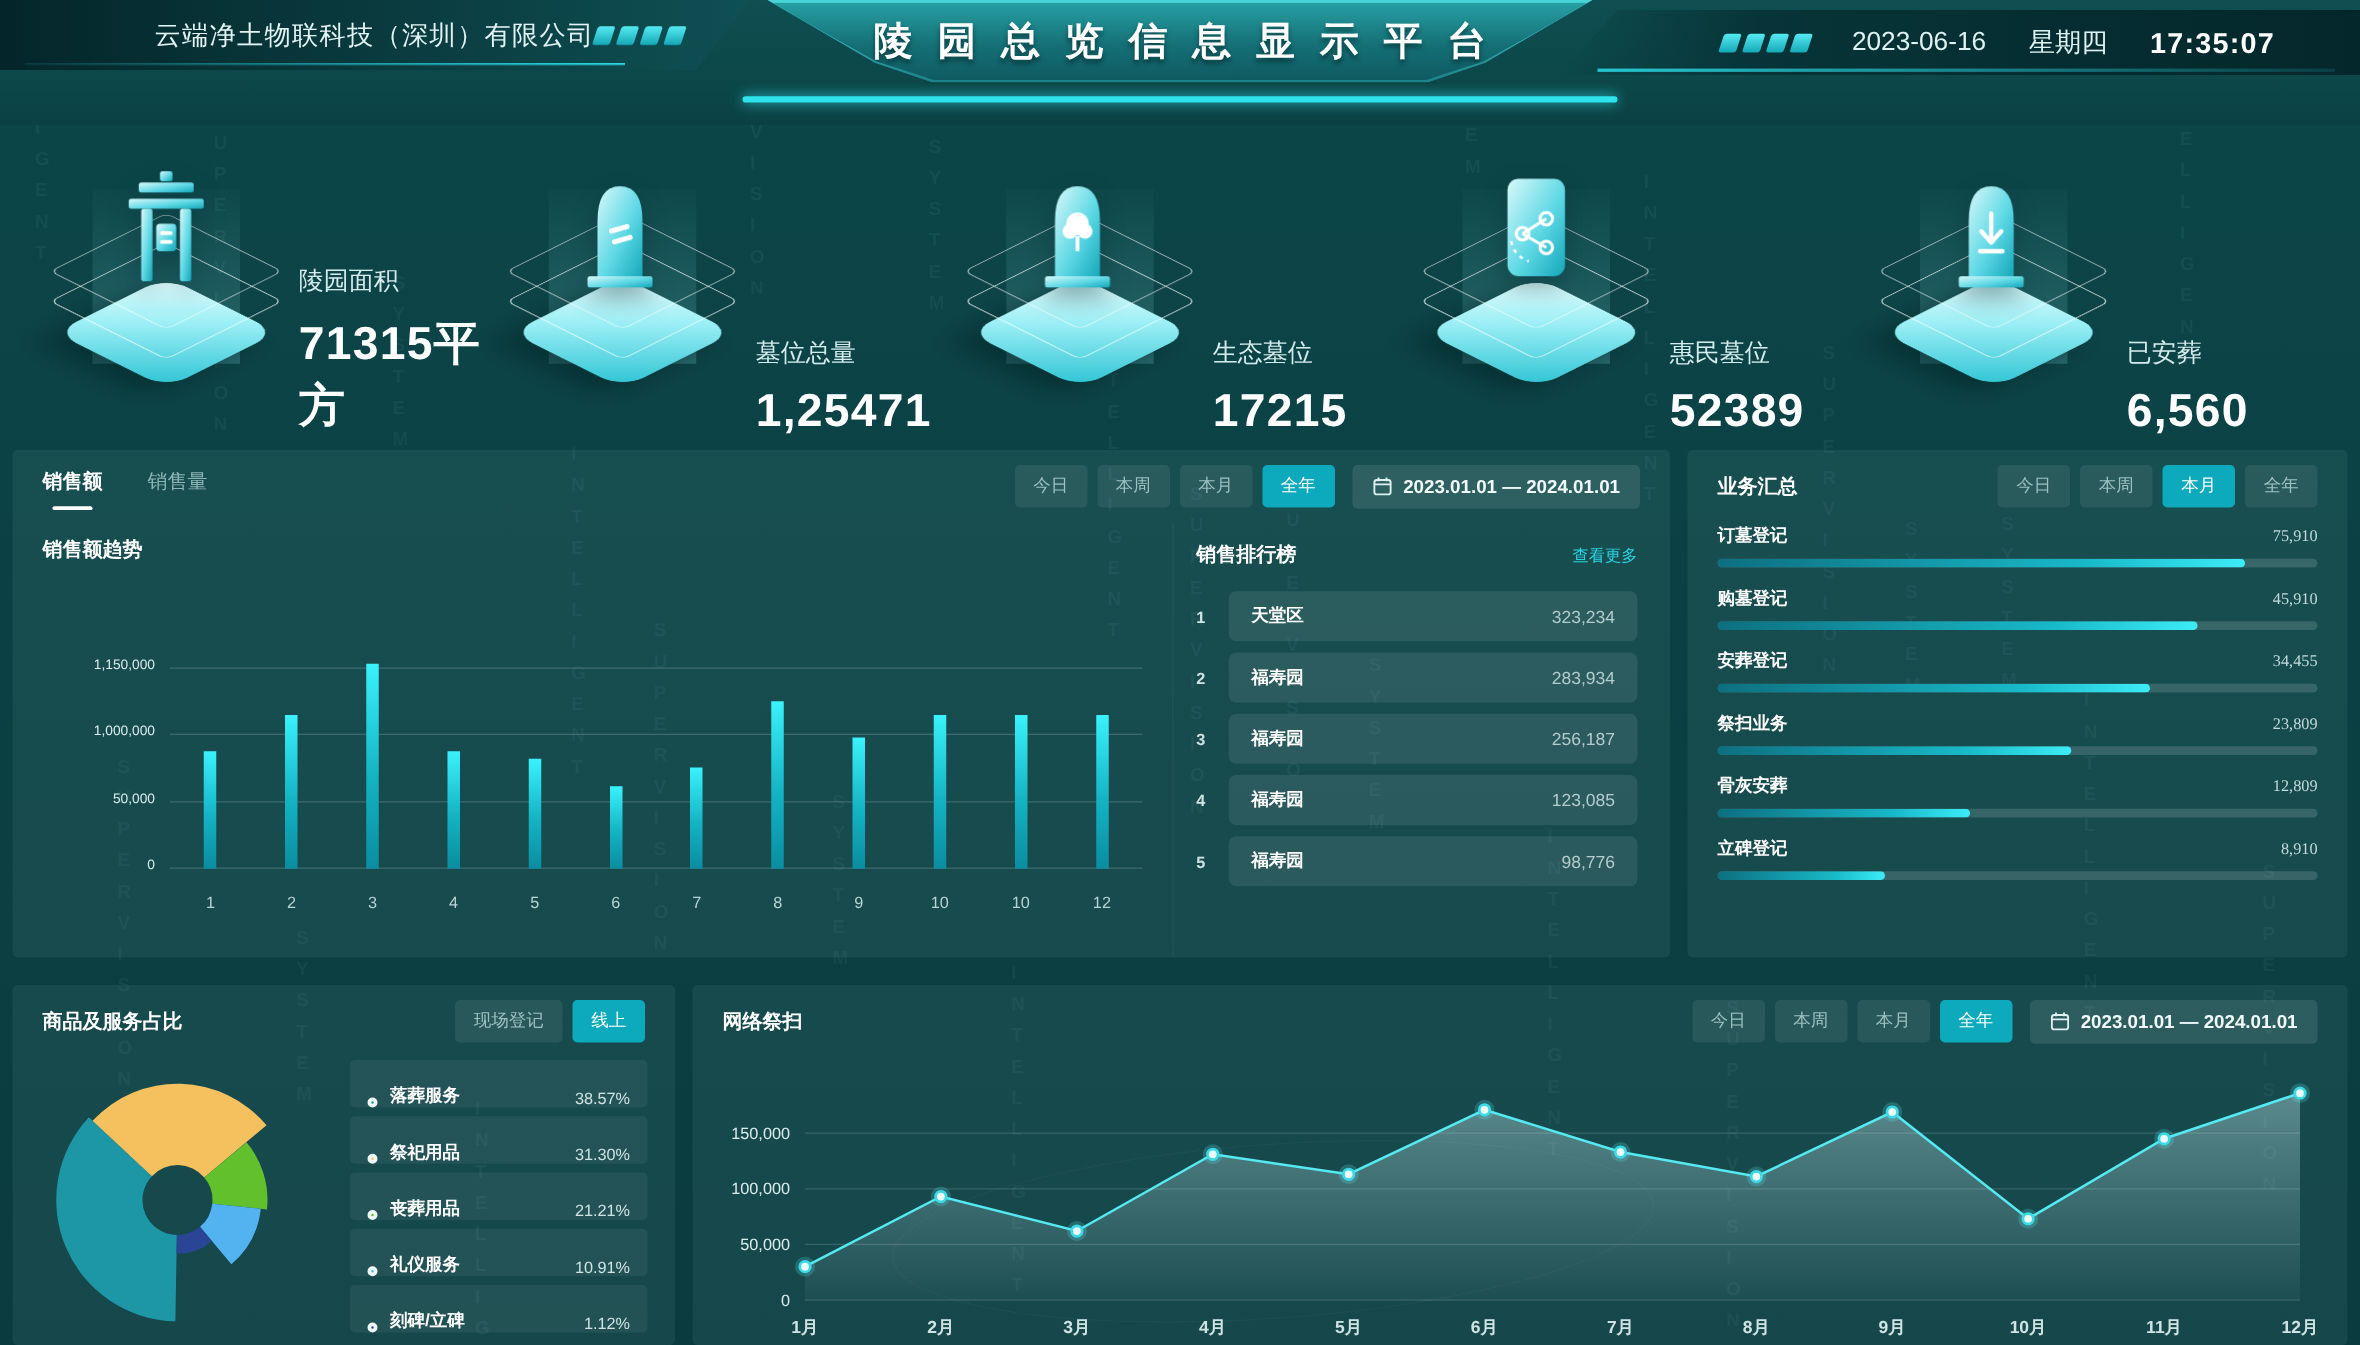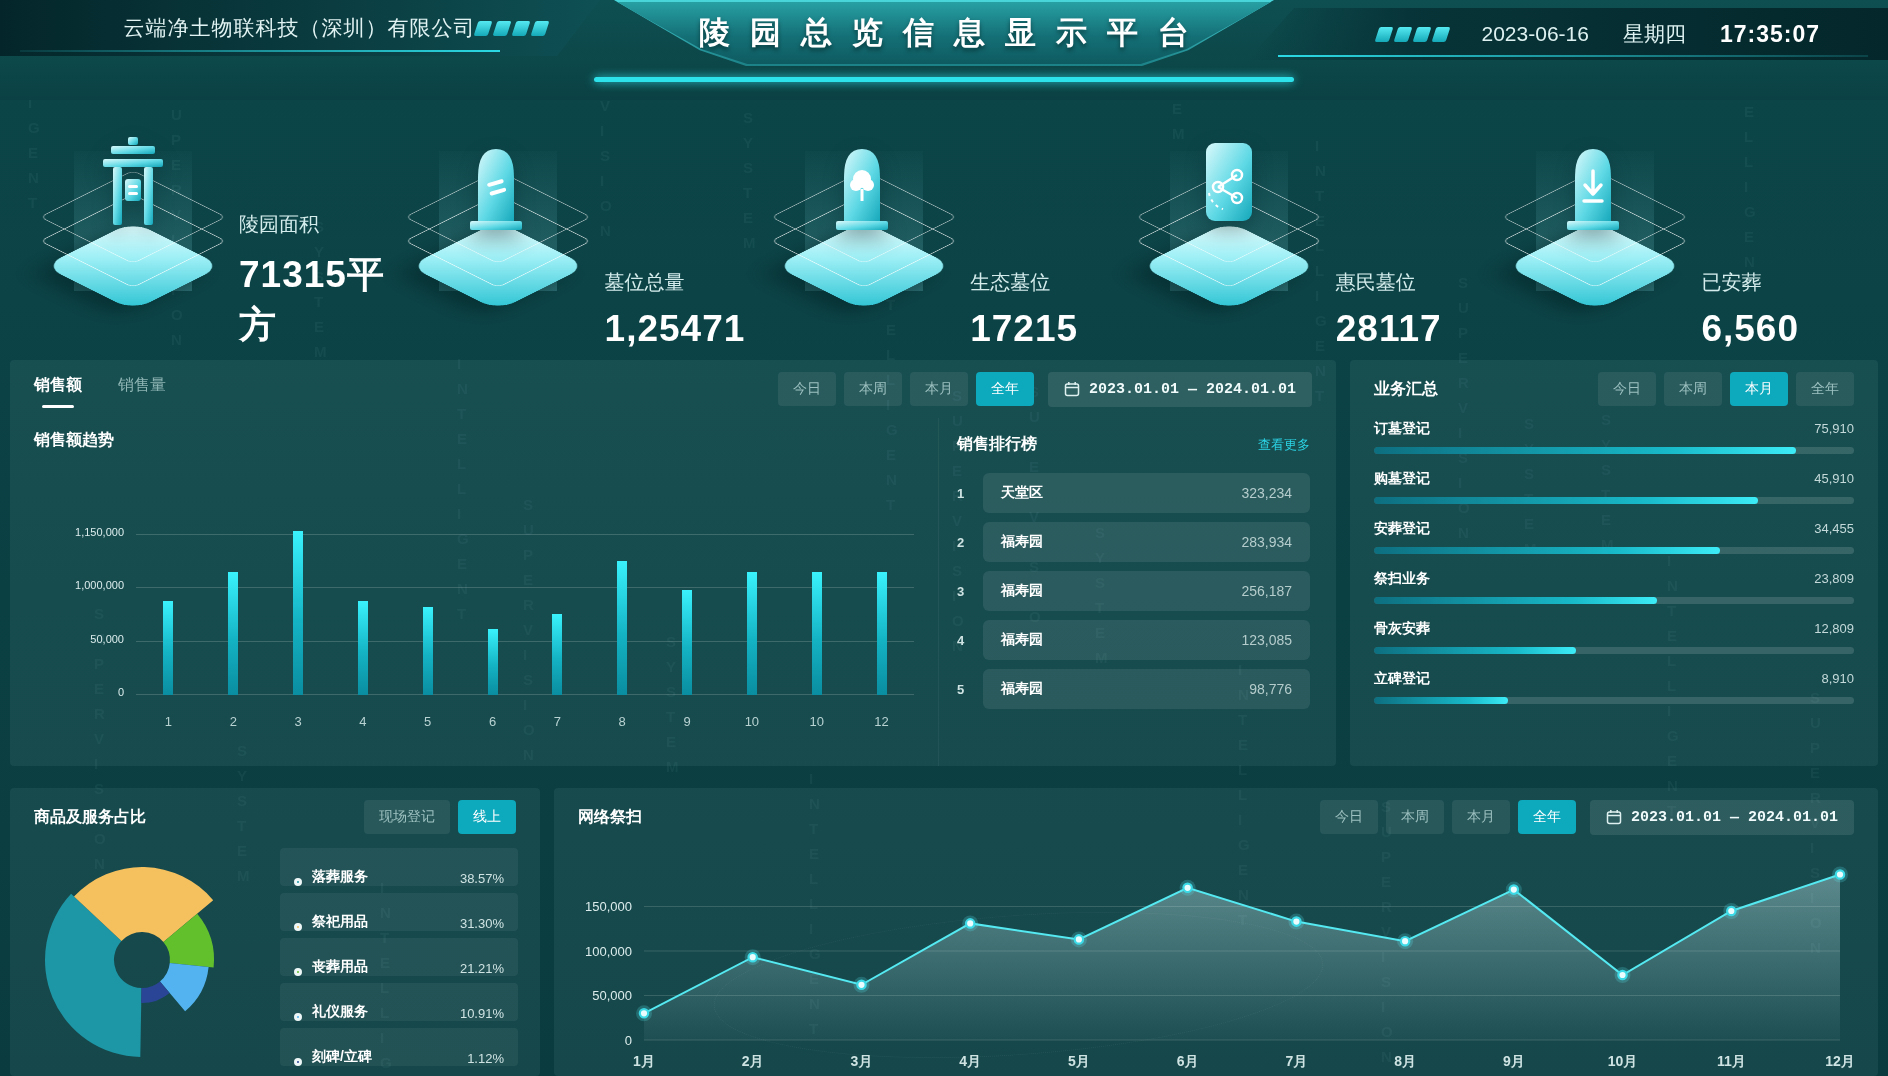--- a/index.html
+++ b/index.html
@@ -69,21 +69,21 @@
   .kpi-label { font-size:20px; color:#d5ecec; margin-bottom:12px; }
   .kpi-value { font-size:37px; font-weight:700; color:#fff; letter-spacing:1px; }
   
   .mid { position:relative; z-index:2; height:406px; display:flex; gap:14px; padding:0 10px; margin-top:10px; }
   .bottom { position:relative; z-index:2; height:288px; display:flex; gap:14px; padding:0 10px; margin-top:22px; }
   .panel { background: rgba(171,226,226,0.075); border-radius:4px; position:relative; }
   .mid-left { flex:1; display:flex; flex-direction:column; }
   .mid-right { width:528px; }
   .bot-left { width:546px; }
   .bot-right { flex:1; display:flex; flex-direction:column; }
-  .panel-head { display:flex; align-items:center; height:58px; padding:0 24px; flex:none;font-family:Liberation Mono, monospace; }
+  .panel-head { display:flex; align-items:center; height:58px; padding:0 24px; flex:none; }
   .spacer { flex:1; }
   .sec-title { font-size:16px; font-weight:700; color:#fff; }
   .tabs { display:flex; gap:36px; }
   .tab { background:none; border:none; font-size:16px; color:#8fb5b5; cursor:pointer;
     font-family:inherit; position:relative; padding-bottom:8px; }
   .tab.active { color:#fff; font-weight:700; }
   .tab.active::after { content:""; position:absolute; left:50%; transform:translateX(-50%);
     bottom:-4px; width:32px; height:3px; border-radius:2px; background:#fff; }
   .filters { display:flex; gap:8px; }
   .fbtn { border:none; cursor:pointer; font-family:inherit; font-size:14px; padding:8px 15px;
@@ -108,21 +108,21 @@
   .xl { flex:1; text-align:center; color:#b9d2d2; font-size:13px; }
   .rank-col { width:398px; flex:none; padding:4px 26px 0 18px; border-left:1px solid rgba(255,255,255,0.05); }
   .rank-head { display:flex; align-items:center; margin:12px 0 18px; }
   .more { font-size:13px; color:#2bd3e4; cursor:pointer; }
   .rank-row { display:flex; align-items:center; margin-bottom:9px; }
   .rank-num { width:26px; color:#cfe3e3; font-size:13px; font-weight:700; }
   .rank-pill { flex:1; height:40px; background:rgba(255,255,255,0.085); border-radius:6px;
     display:flex; align-items:center; padding:0 18px; }
   .rank-name { font-size:14px; font-weight:700; color:#fff; }
   .rank-val { font-size:14px; color:#b5cccc; }
-  .biz-items { padding:2px 24px 0; }
+  .biz-items { padding:2px 24px 0;font-family:Liberation Serif, serif; }
   .biz-item { margin-bottom:16px; }
   .biz-top { display:flex; align-items:baseline; }
   .biz-label { font-size:14px; font-weight:700; color:#fff; }
   .biz-val { font-size:13px; color:#c4d9d9; }
   .biz-track { margin-top:9px; height:7px; border-radius:4px; background:rgba(255,255,255,0.14); overflow:hidden; }
   .biz-fill { height:100%; border-radius:4px;
     background: linear-gradient(90deg,#0d6f80 0%,#18b9c9 70%,#3cecf7 100%); }
   .pie-body { display:flex; align-items:center; padding:0 22px 0 18px; }
   .legend { flex:1; margin-left:24px; }
   .lg-row { height:38px; margin-bottom:7px; background:rgba(255,255,255,0.06); border-radius:4px;
@@ -520,21 +520,21 @@
             <rect x="25" y="8" width="46" height="78" rx="9" fill="url(#kg3)"></rect>
             <path d="M37 52 L56 40 M37 52 L56 63" stroke="#fff" stroke-width="2.5" fill="none"></path>
             <circle cx="37" cy="52" r="5" fill="none" stroke="#fff" stroke-width="2.5"></circle>
             <circle cx="56" cy="40" r="5" fill="none" stroke="#fff" stroke-width="2.5"></circle>
             <circle cx="56" cy="63" r="5" fill="none" stroke="#fff" stroke-width="2.5"></circle>
             <path d="M28 58 a 20 20 0 0 0 14 16" stroke="#fff" stroke-width="2" fill="none" stroke-dasharray="3 4"></path>
           </svg>
         </div>
         <div class="kpi-text">
           <div class="kpi-label">惠民墓位</div>
-          <div class="kpi-value">28117</div>
+          <div class="kpi-value">52389</div>
         </div>
       </div>
       <div class="kpi">
         <div class="iso">
           <div class="glow"></div>
           <div class="base"></div>
           <div class="ring r1"></div>
           <div class="ring r2"></div>
           <svg class="obj" width="96" height="100" viewBox="0 0 96 100">
             <defs>

